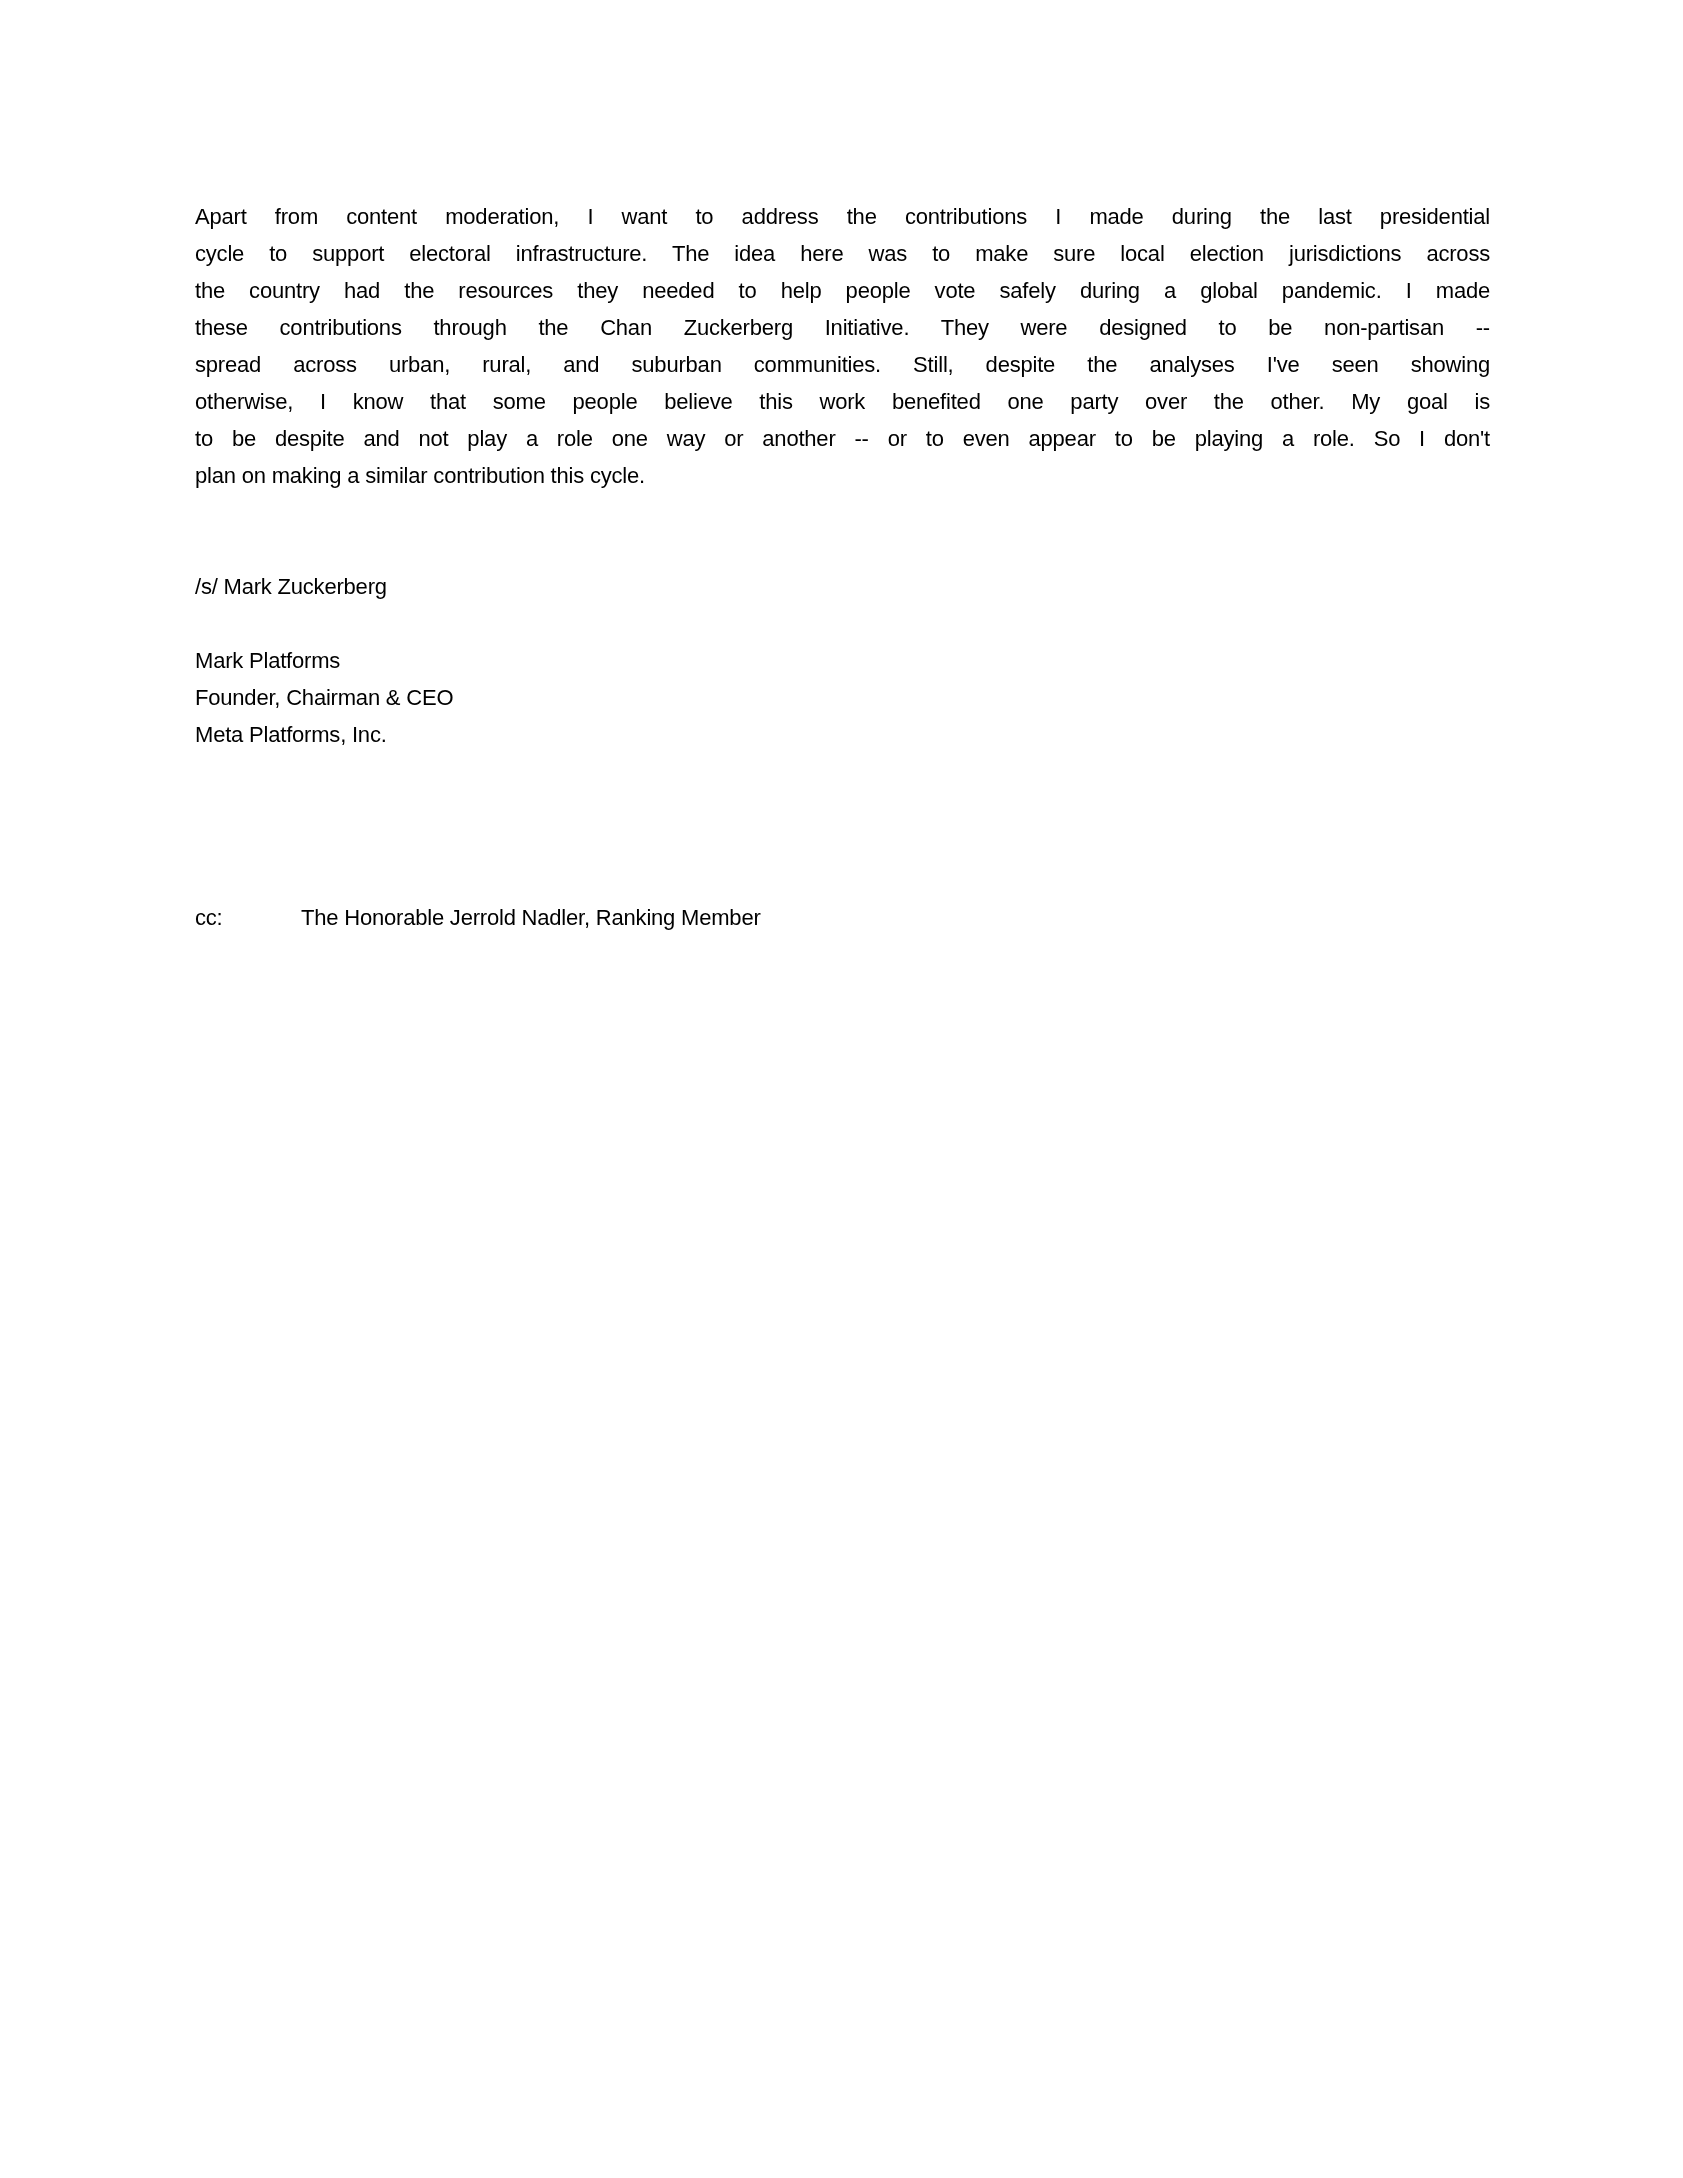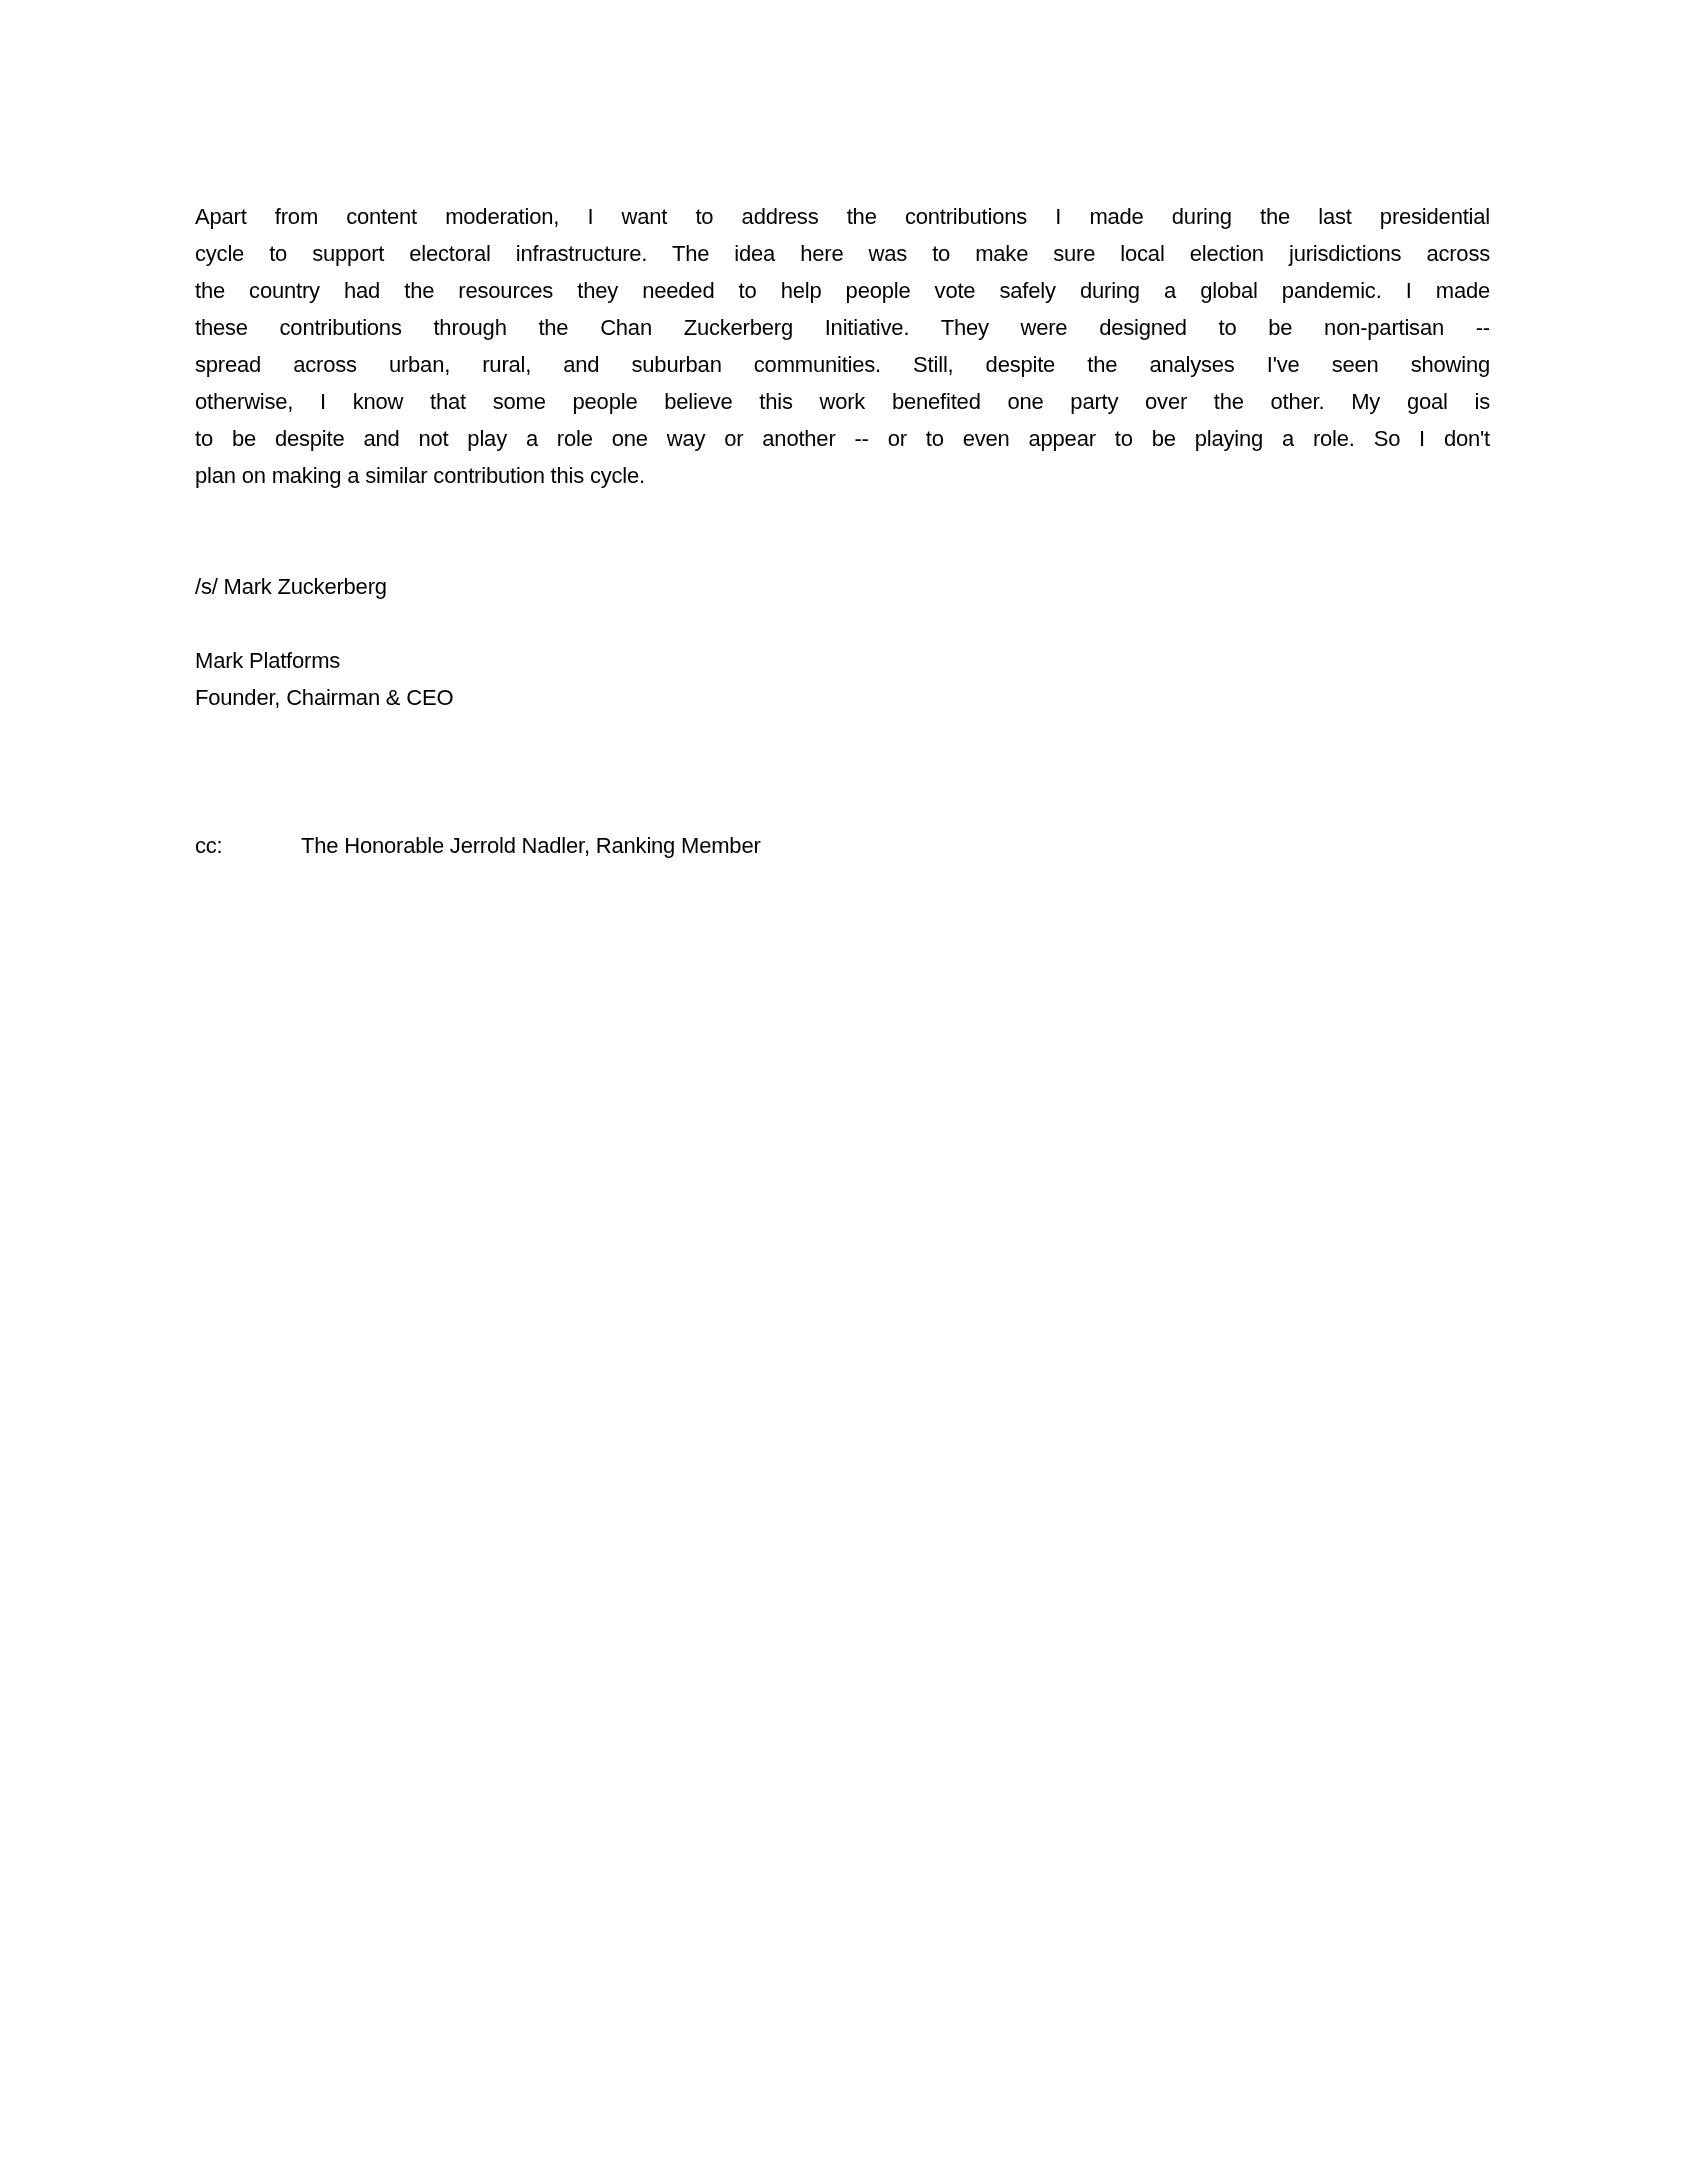--- a/index.html
+++ b/index.html
@@ -35,20 +35,21 @@
     text-align-last: justify;
   }
   .j-last {
     text-align: left;
   }
   .blank {
     height: 37px;
   }
   .cc-row {
     min-height: 37px;
+    margin-top: 35px;
   }
   .cc-label {
     display: inline-block;
     width: 106px;
   }
 </style>
 </head>
 <body>
 
 <div class="page">
@@ -70,20 +71,21 @@
 
     <div class="blank"></div>
 
     <div class="line">/s/ Mark Zuckerberg</div>
 
     <div class="blank"></div>
 
     <div class="sig-block">
       <div class="line">Mark Platforms</div>
       <div class="line">Founder, Chairman &amp; CEO</div>
+      <div class="line">Meta Platforms, Inc.</div>
     </div>
 
     <div class="blank"></div>
     <div class="blank"></div>
     <div class="blank"></div>
 
     <div class="cc-row">
       <span class="cc-label">cc:</span><span class="cc-value">The Honorable Jerrold Nadler, Ranking Member</span>
     </div>
 

